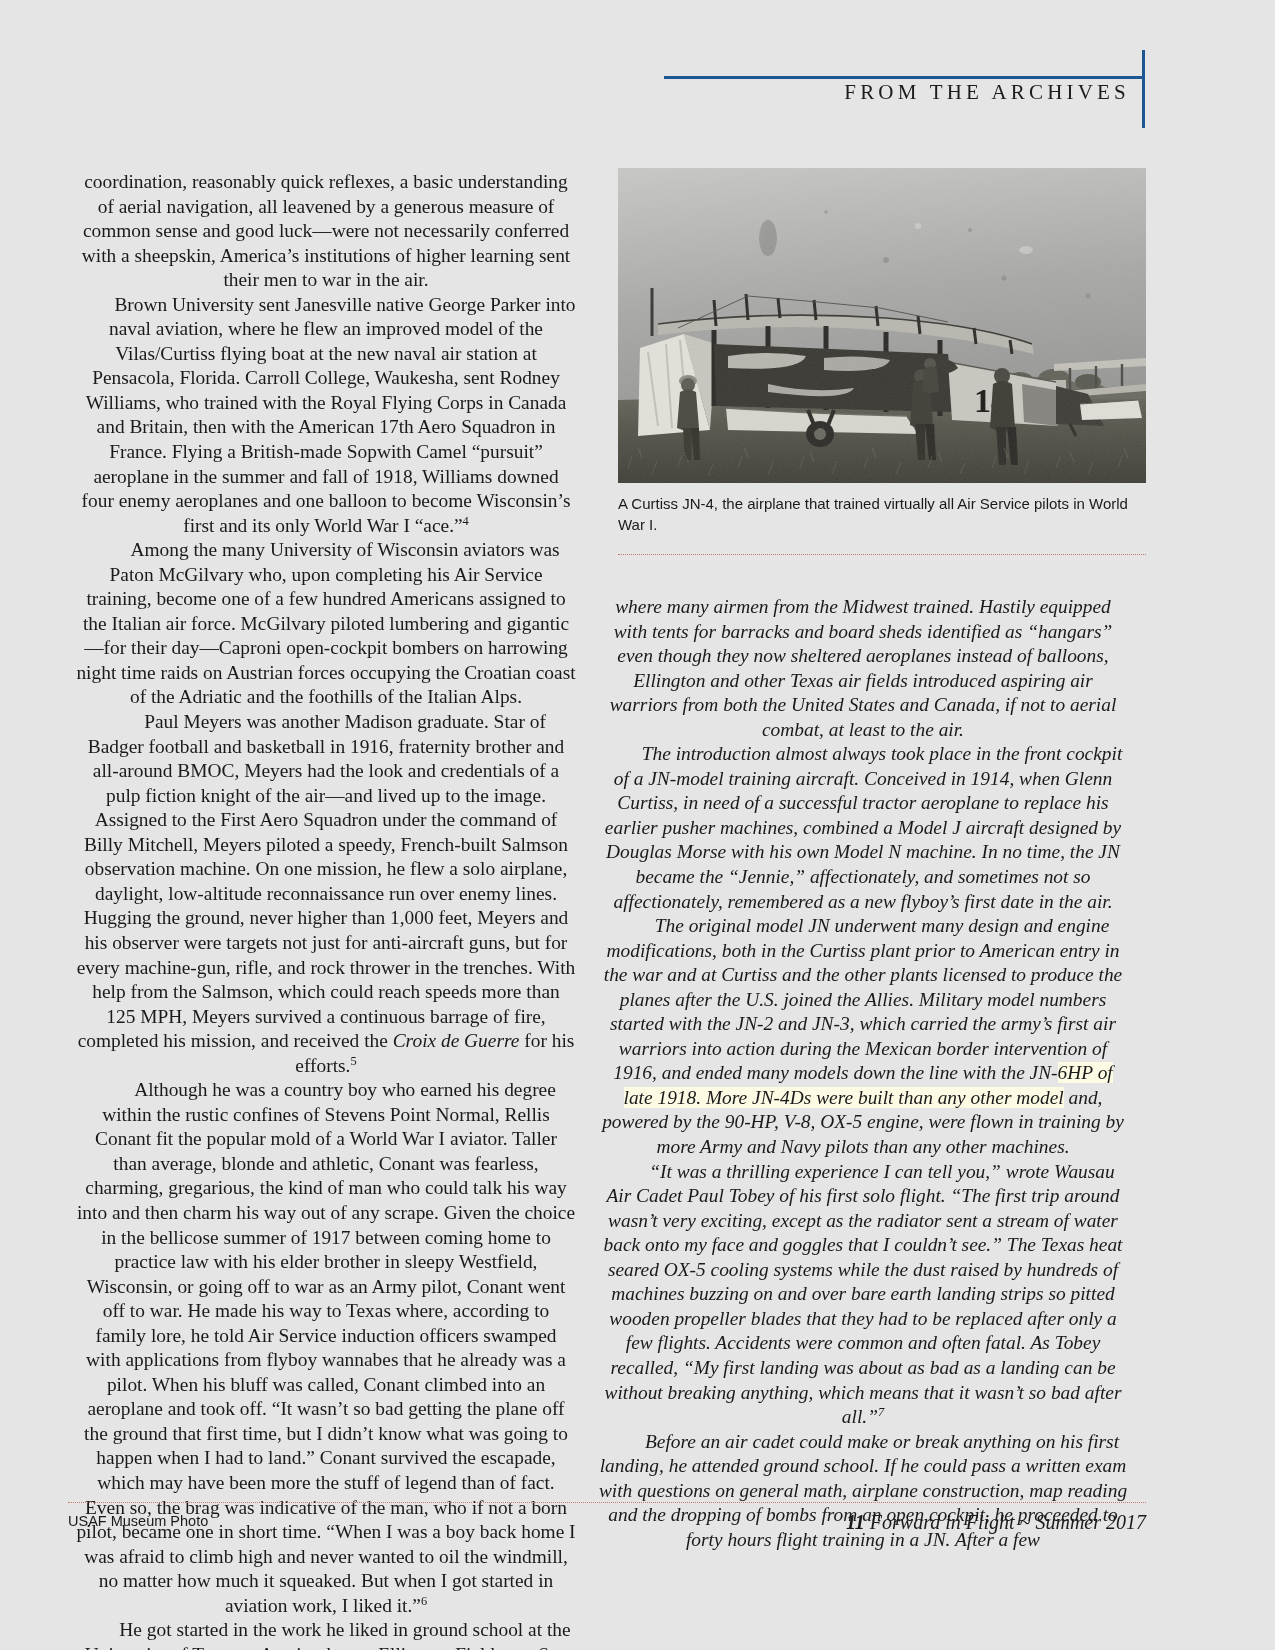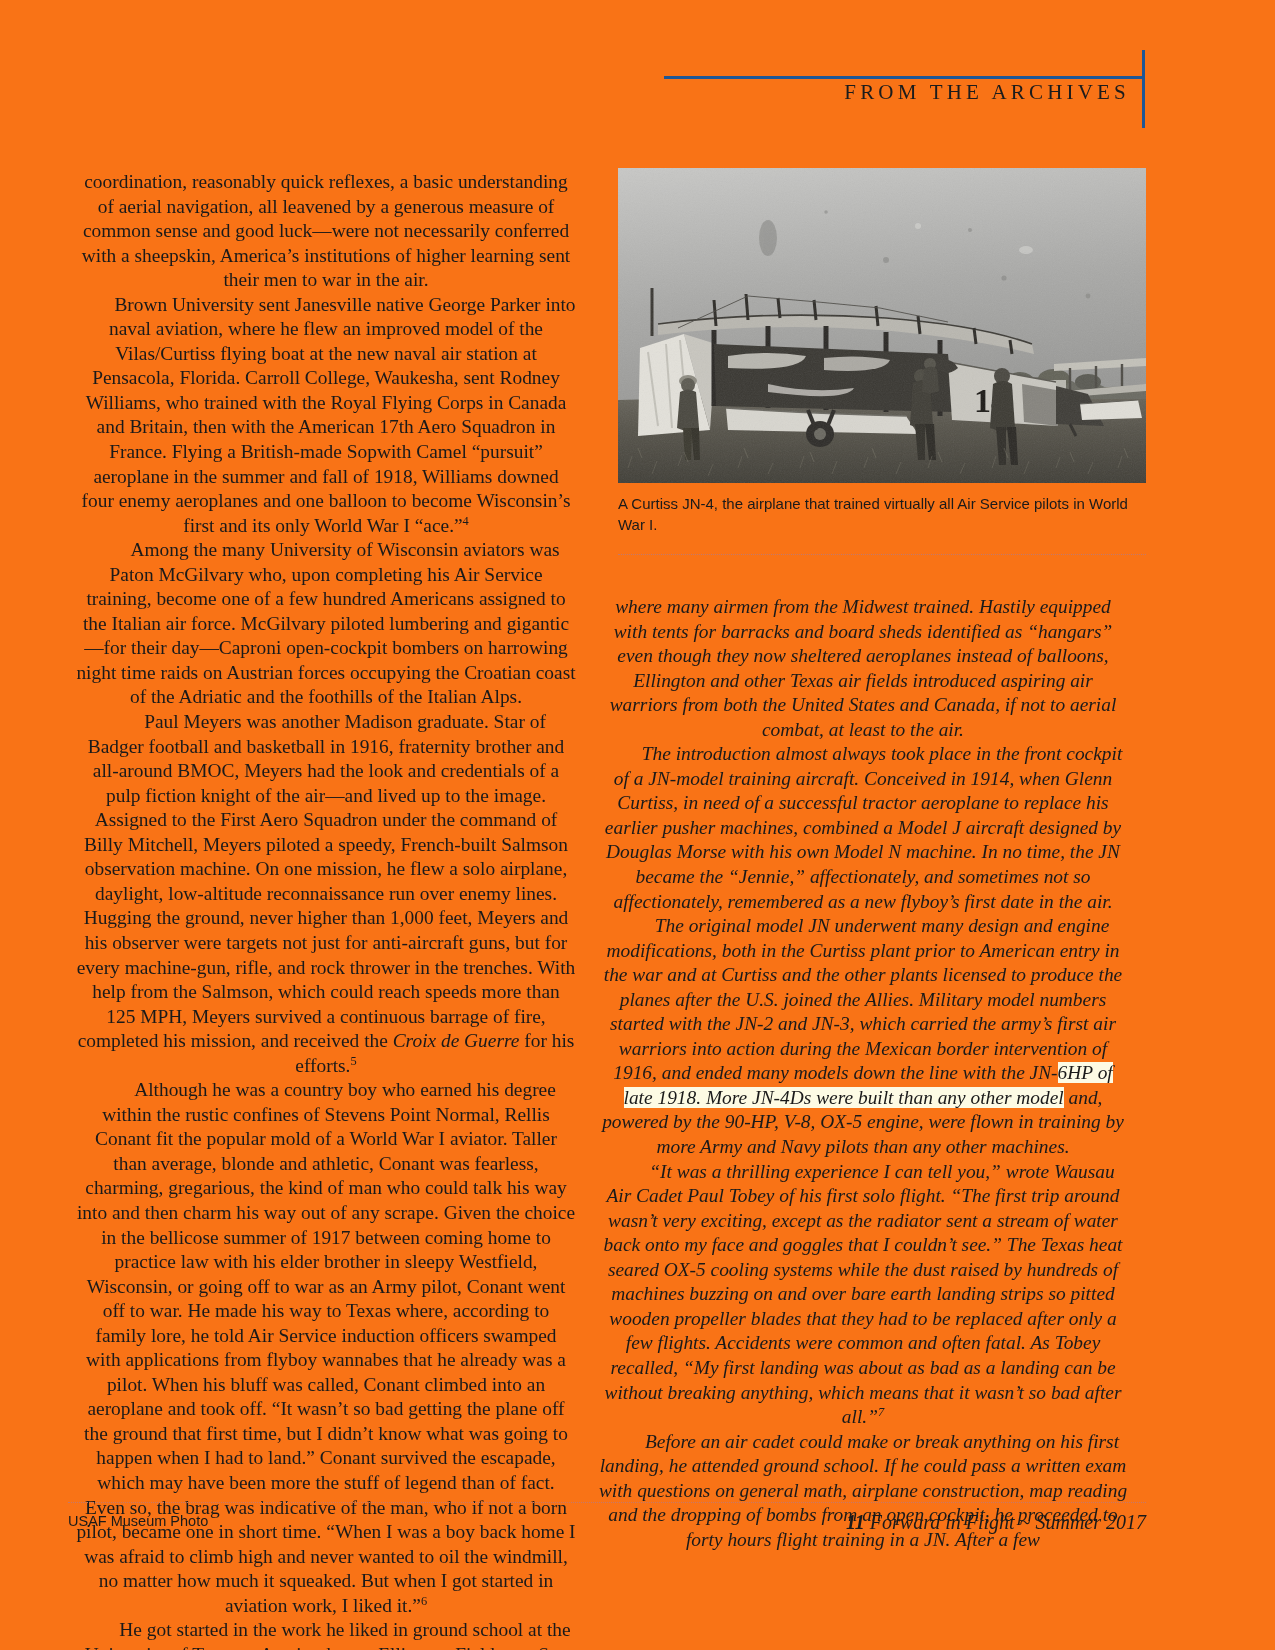--- a/index.html
+++ b/index.html
@@ -4,21 +4,21 @@
 <style>
   html, body {
     margin: 0;
     padding: 0;
     background: #ffffff;
   }
   .page {
     position: relative;
     width: 1275px;
     height: 1650px;
-    background: #f97316;
+    background: #e5e5e5;
     font-family: "Liberation Serif", "DejaVu Serif", serif;
     color: #1a1a1a;
     overflow: hidden;
     box-sizing: border-box;
   }
 
   
   .header {
     position: absolute;
     left: 0;

